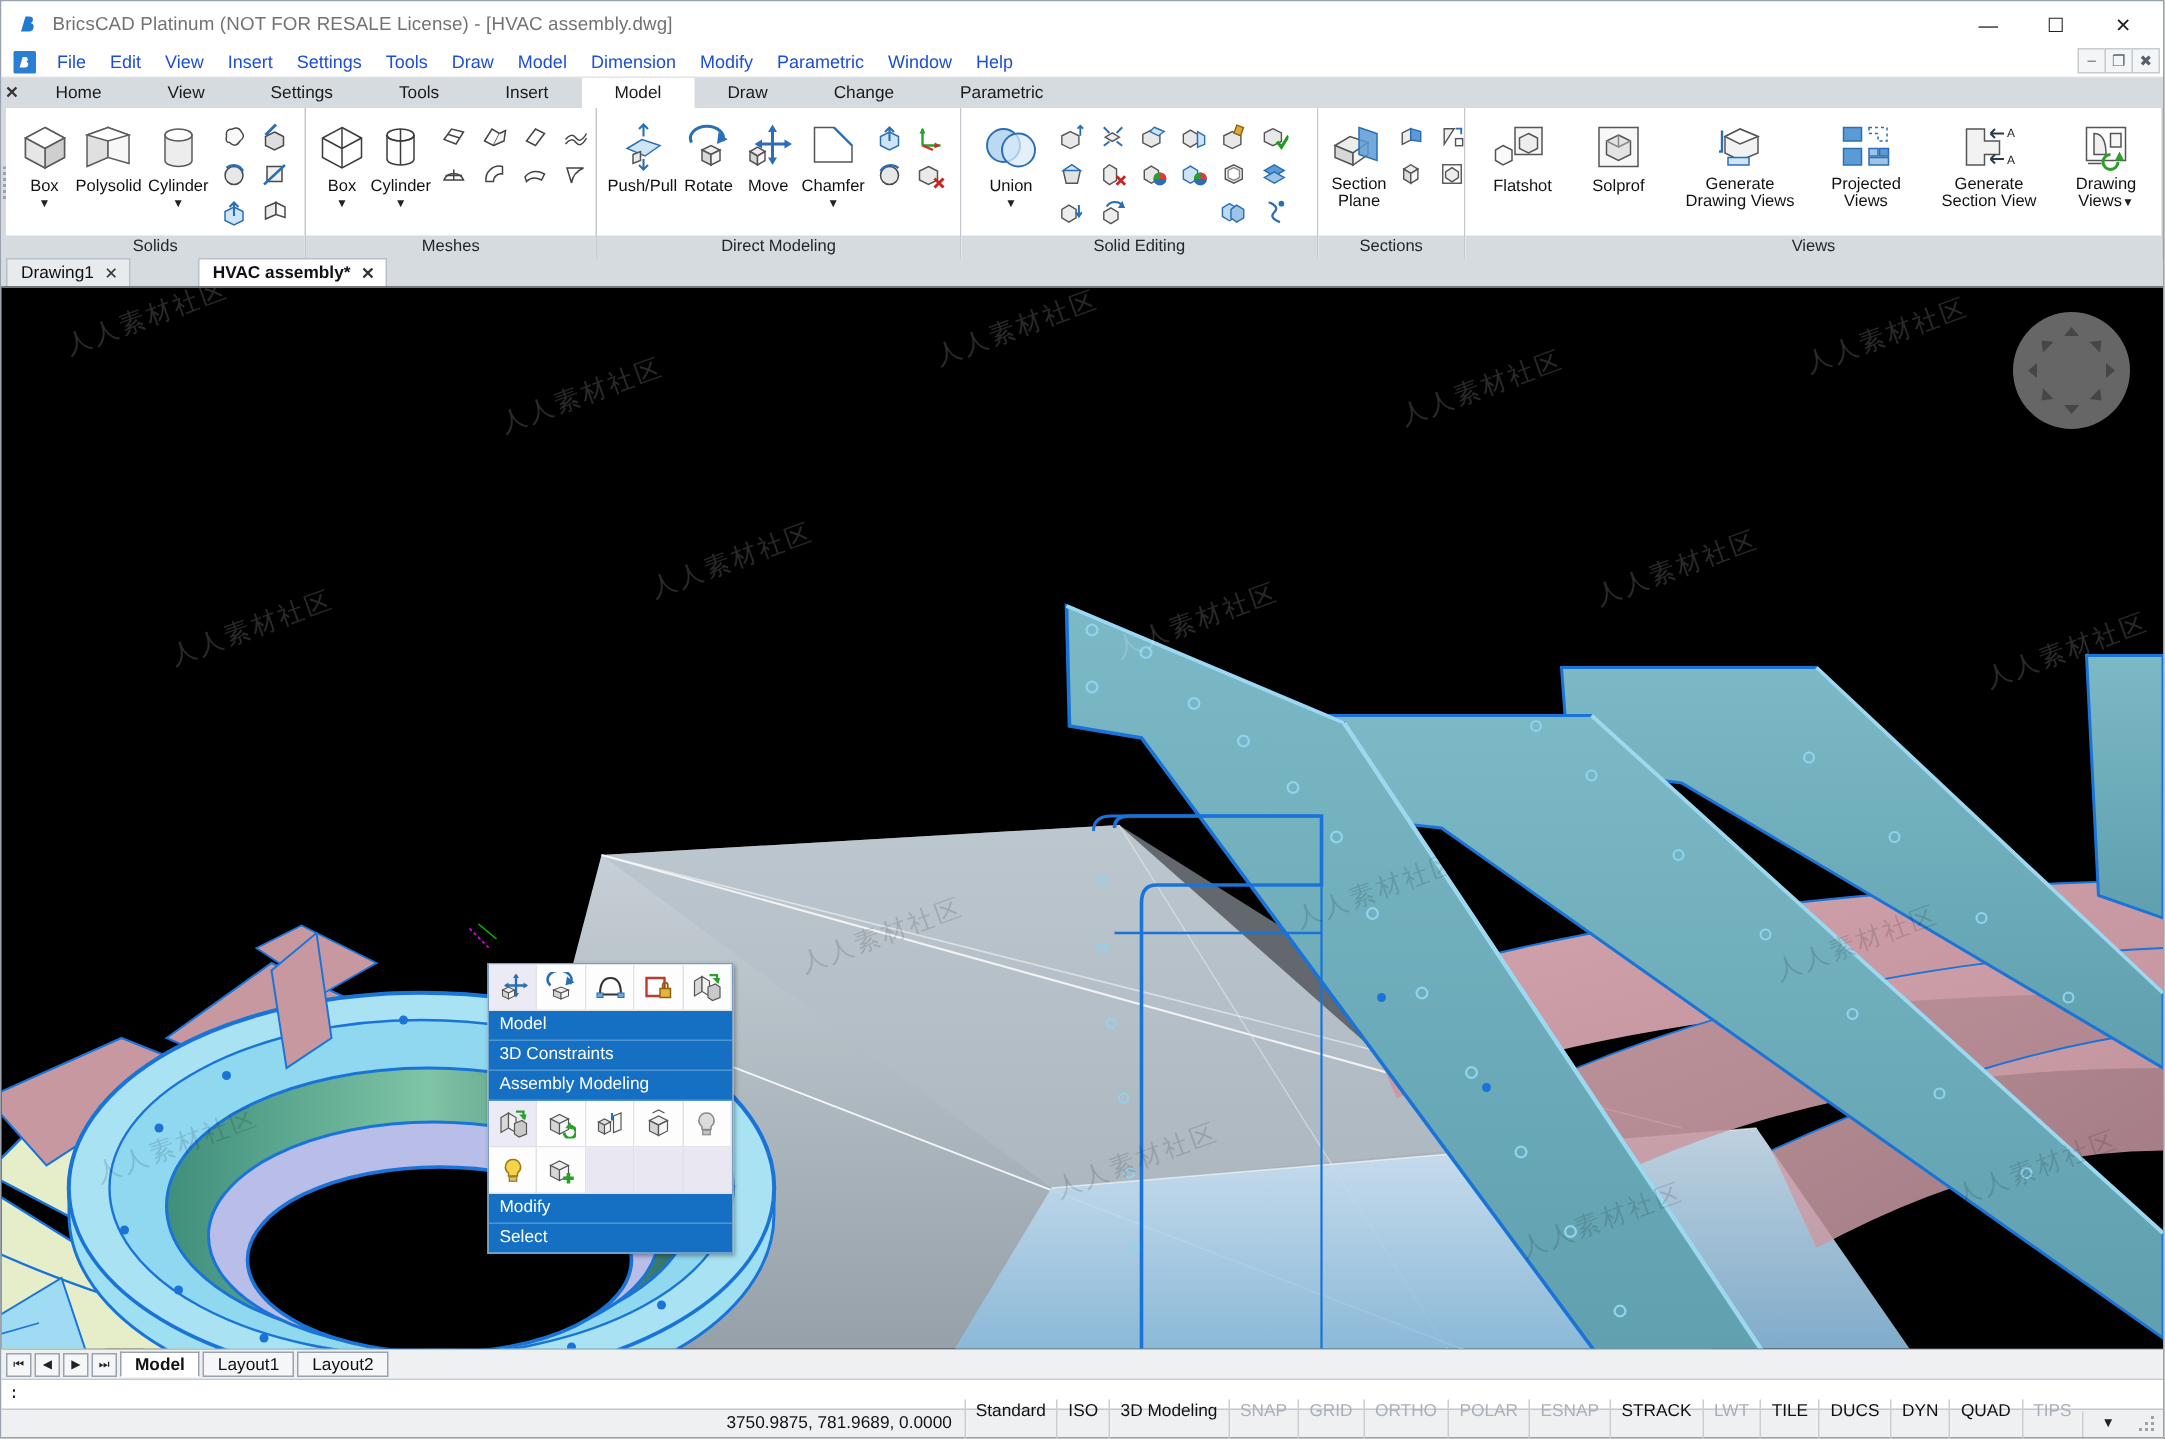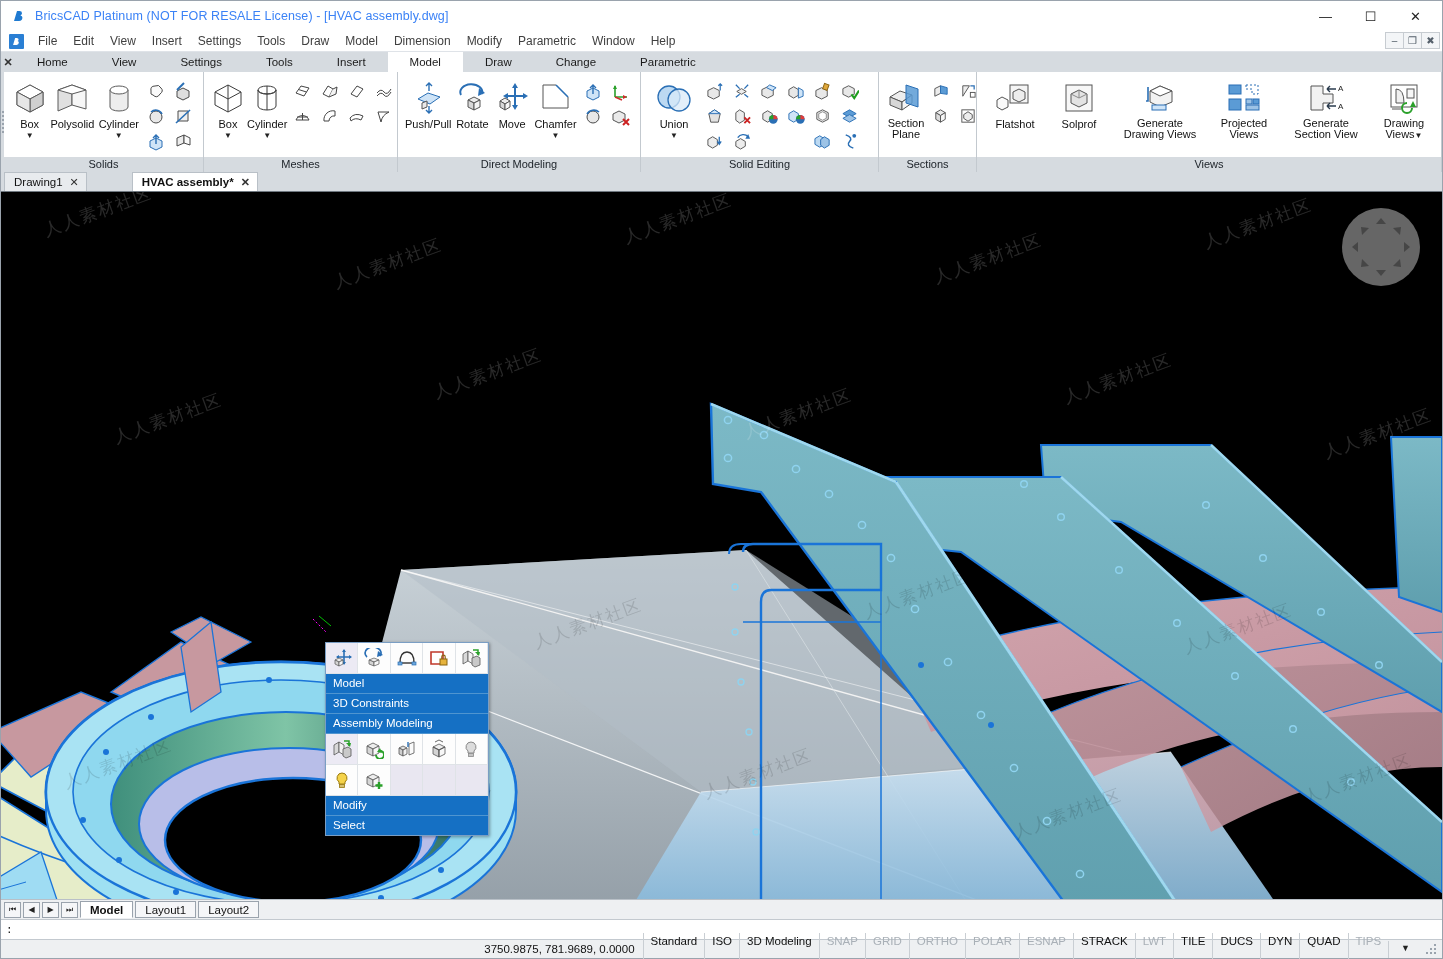--- a/index.html
+++ b/index.html
@@ -23,21 +23,21 @@
     height: 30px; flex: 0 0 30px;
     display: flex; align-items: center;
     background: #ffffff;
     position: relative;
   }
   .titlebar .app-glyph {
     width: 16px; height: 16px; margin: 0 8px 0 10px;
     display: flex; align-items: center; justify-content: center;
   }
   .titlebar .title-text {
-    font-size: 12.5px; color: #3b82f6; letter-spacing: 0.1px;
+    font-size: 12.5px; color: #737373; letter-spacing: 0.1px;
   }
   .win-buttons {
     position: absolute; right: 4px; top: 0; height: 30px;
     display: flex; align-items: center;
   }
   .win-btn {
     width: 45px; height: 29px; display: flex;
     align-items: center; justify-content: center;
     color: #222; font-size: 13px;
   }
@@ -56,21 +56,21 @@
     background: #ffffff;
     border-bottom: 1px solid #dfe3e8;
     position: relative;
   }
   .menubar .menu-glyph {
     width: 15px; height: 15px; margin: 0 6px 0 8px;
     background: #2a7fd4; border-radius: 1px;
     display:flex; align-items:center; justify-content:center;
   }
   .menu-item {
-    font-size: 12px; color: #404040; padding: 2px 8px; white-space: nowrap;
+    font-size: 12px; color: #1d4ed8; padding: 2px 8px; white-space: nowrap;
   }
   .menu-win-buttons {
     position: absolute; right: 2px; top: 1px; display: flex; gap: 0;
   }
   .mini-btn {
     width: 19px; height: 17px; border: 1px solid #c7ccd1;
     background: #f3f5f7; margin-left: -1px;
     display: flex; align-items: center; justify-content: center;
     font-size: 10px; color: #55606b;
   }

